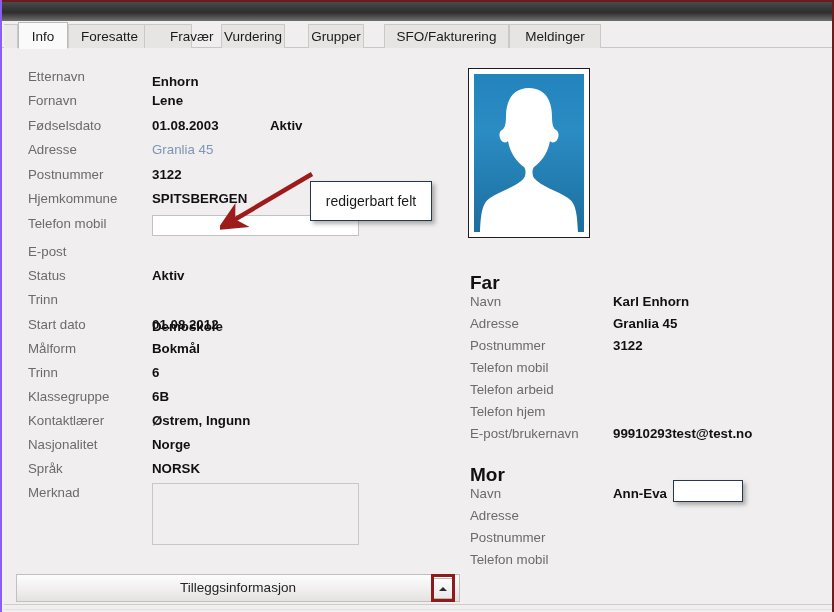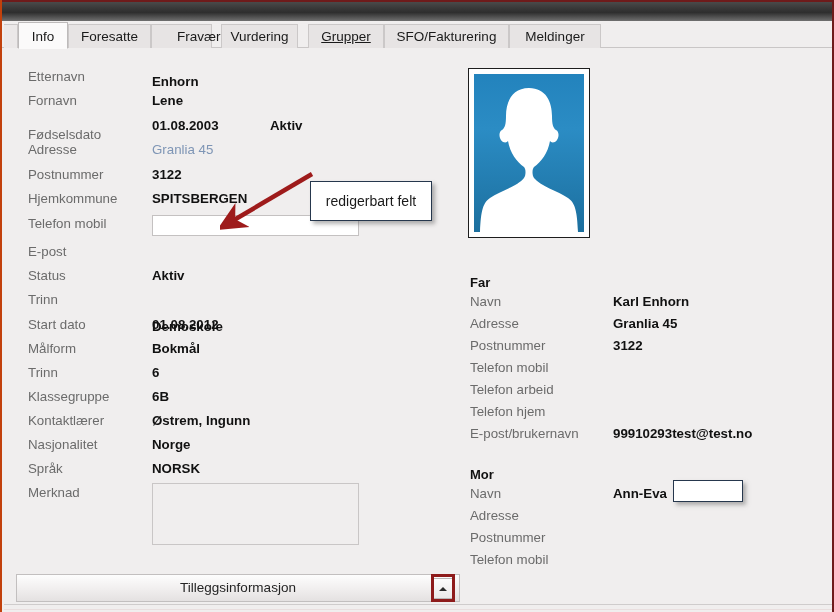--- a/index.html
+++ b/index.html
@@ -14,21 +14,21 @@
     font-family: "Liberation Sans", sans-serif;
     overflow: hidden;
     position: relative;
   }
   #app {
     position: absolute;
     left: 0; top: 0;
     width: 834px;
     height: 612px;
     background: #f0eeee;
-    border-left: 2px solid #c2410c;
+    border-left: 2px solid #8b5cf6;
     border-right: 2px solid #6e1b1b;
     box-sizing: border-box;
     overflow: hidden;
   }
 
   
   .topbar {
     position: absolute;
     left: 0; top: 0;
     width: 834px;
@@ -142,21 +142,21 @@
     position: relative;
     overflow: hidden;
   }
 
   
   .sect-title {
     position: absolute;
     left: 468px;
     color: #111111;
     font-weight: bold;
-    font-size: 13px;
+    font-size: 19px;
     line-height: 18px;
     white-space: nowrap;
   }
   .plbl {
     position: absolute;
     left: 468px;
     color: #6b6b6b;
     font-size: 13.3px;
     line-height: 20px;
     white-space: nowrap;
@@ -272,46 +272,46 @@
 
   <div class="tabstrip">
     <div class="tab stub" style="left:2px; width:14px;"></div>
 
     <div class="tab active" style="left:16px; width:50px;">
       <span>Info</span>
     </div>
     <div class="tab" style="left:66px; width:83px;">
       <span>Foresatte</span>
     </div>
-    <div class="tab" style="left:149px; width:61px;padding-left:25px;">
+    <div class="tab" style="left:142px; width:48px;padding-left:25px;">
       <span>Fravær</span>
     </div>
-    <div class="tab" style="left:219px; width:77px;">
+    <div class="tab" style="left:219px; width:64px;">
       <span>Vurdering</span>
     </div>
-    <div class="tab" style="left:306px; width:76px;text-decoration:underline;">
+    <div class="tab" style="left:306px; width:56px;">
       <span>Grupper</span>
     </div>
     <div class="tab" style="left:382px; width:125px;">
       <span>SFO/Fakturering</span>
     </div>
     <div class="tab" style="left:507px; width:92px;">
       <span>Meldinger</span>
     </div>
   </div>
 
   <div class="content">
 
     <div class="lbl" style="top:19px;">Etternavn</div>
     <div class="val" style="top:24px;">Enhorn</div>
 
     <div class="lbl" style="top:43px;">Fornavn</div>
     <div class="val" style="top:43px;">Lene</div>
 
-    <div class="lbl" style="top:77px;">Fødselsdato</div>
+    <div class="lbl" style="top:68px;">Fødselsdato</div>
     <div class="val" style="top:68px;">01.08.2003</div>
     <div class="val extra" style="top:68px;">Aktiv</div>
 
     <div class="lbl" style="top:92px;">Adresse</div>
     <div class="val link" style="top:92px;">Granlia 45</div>
 
     <div class="lbl" style="top:117px;">Postnummer</div>
     <div class="val" style="top:117px;">3122</div>
 
     <div class="lbl" style="top:141px;">Hjemkommune</div>

